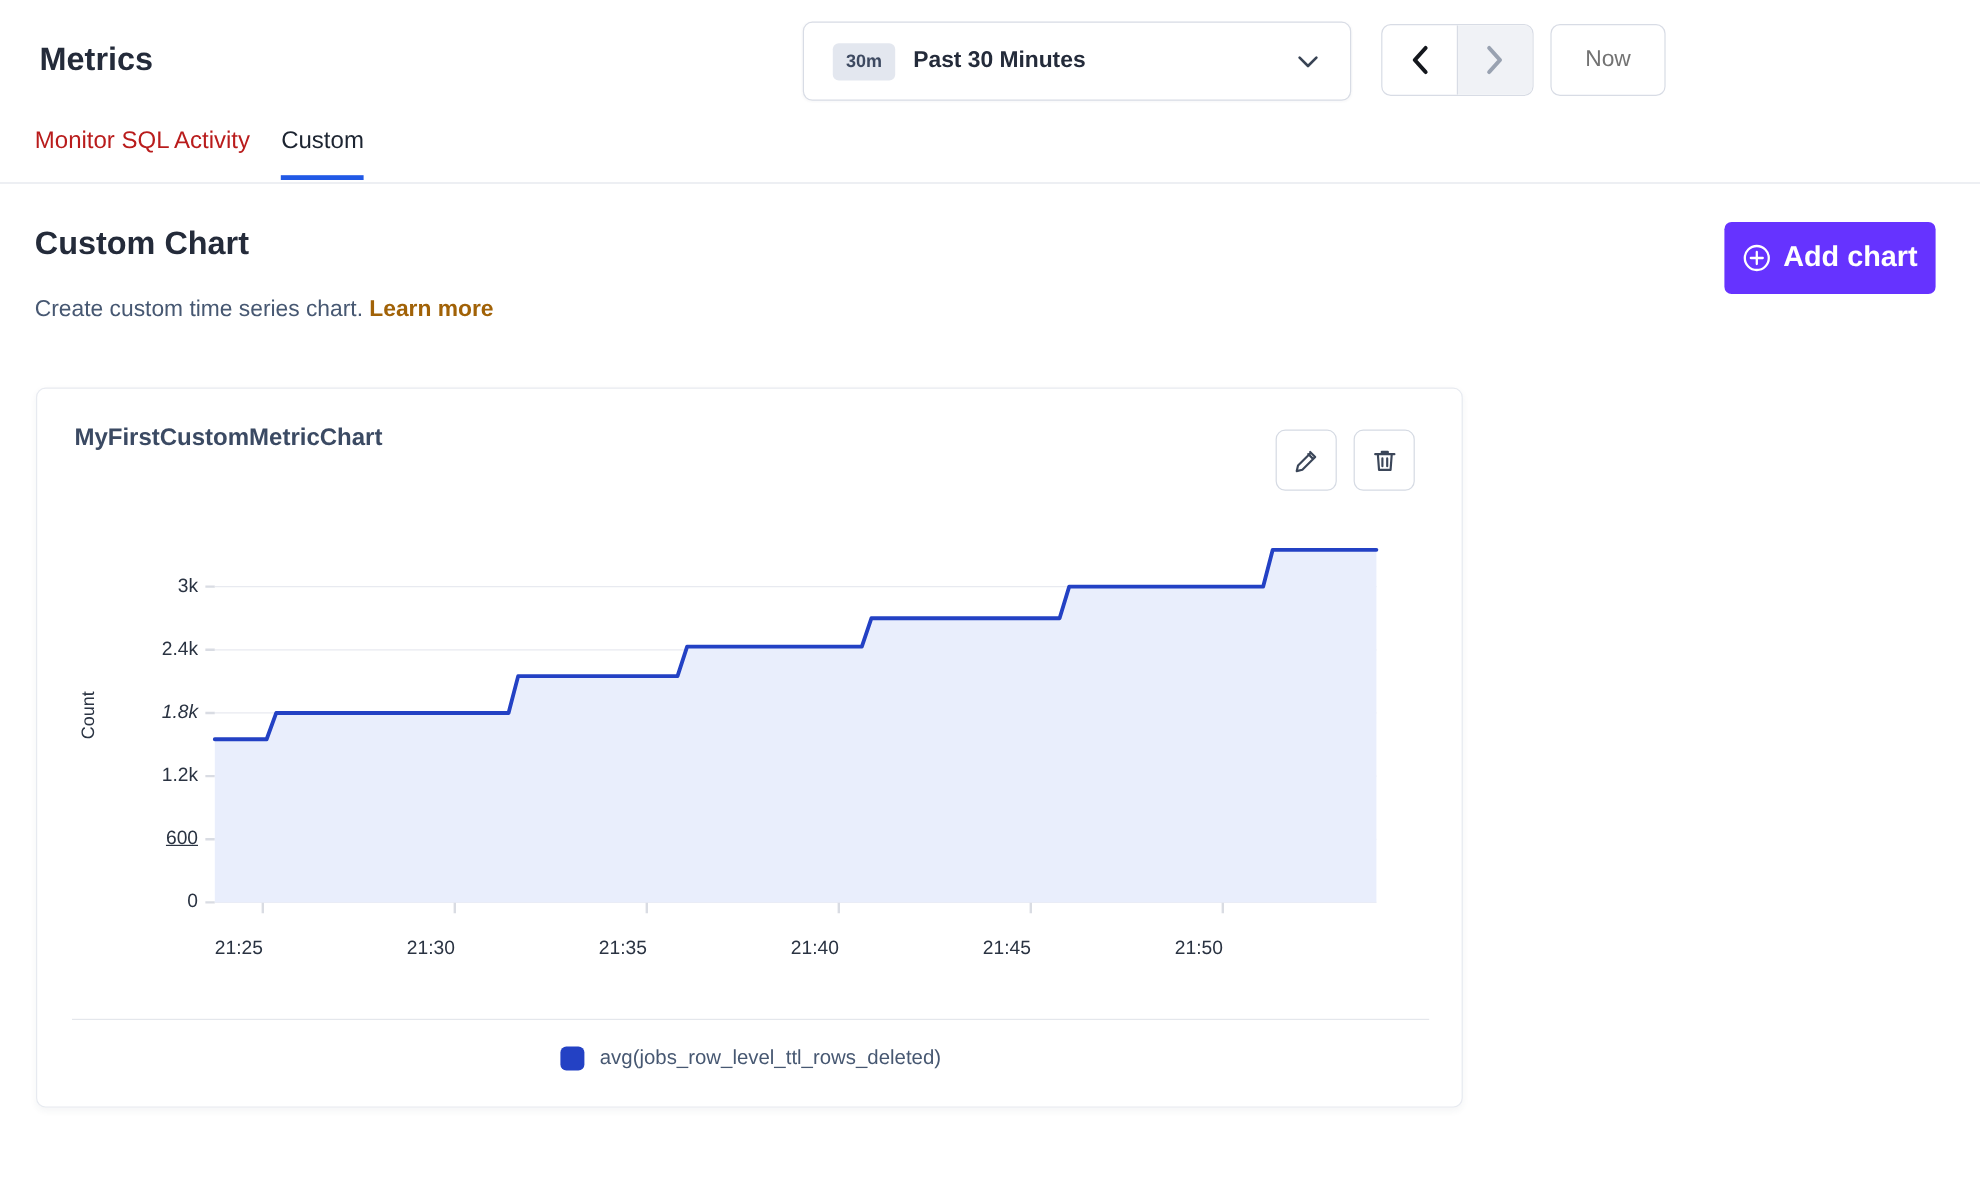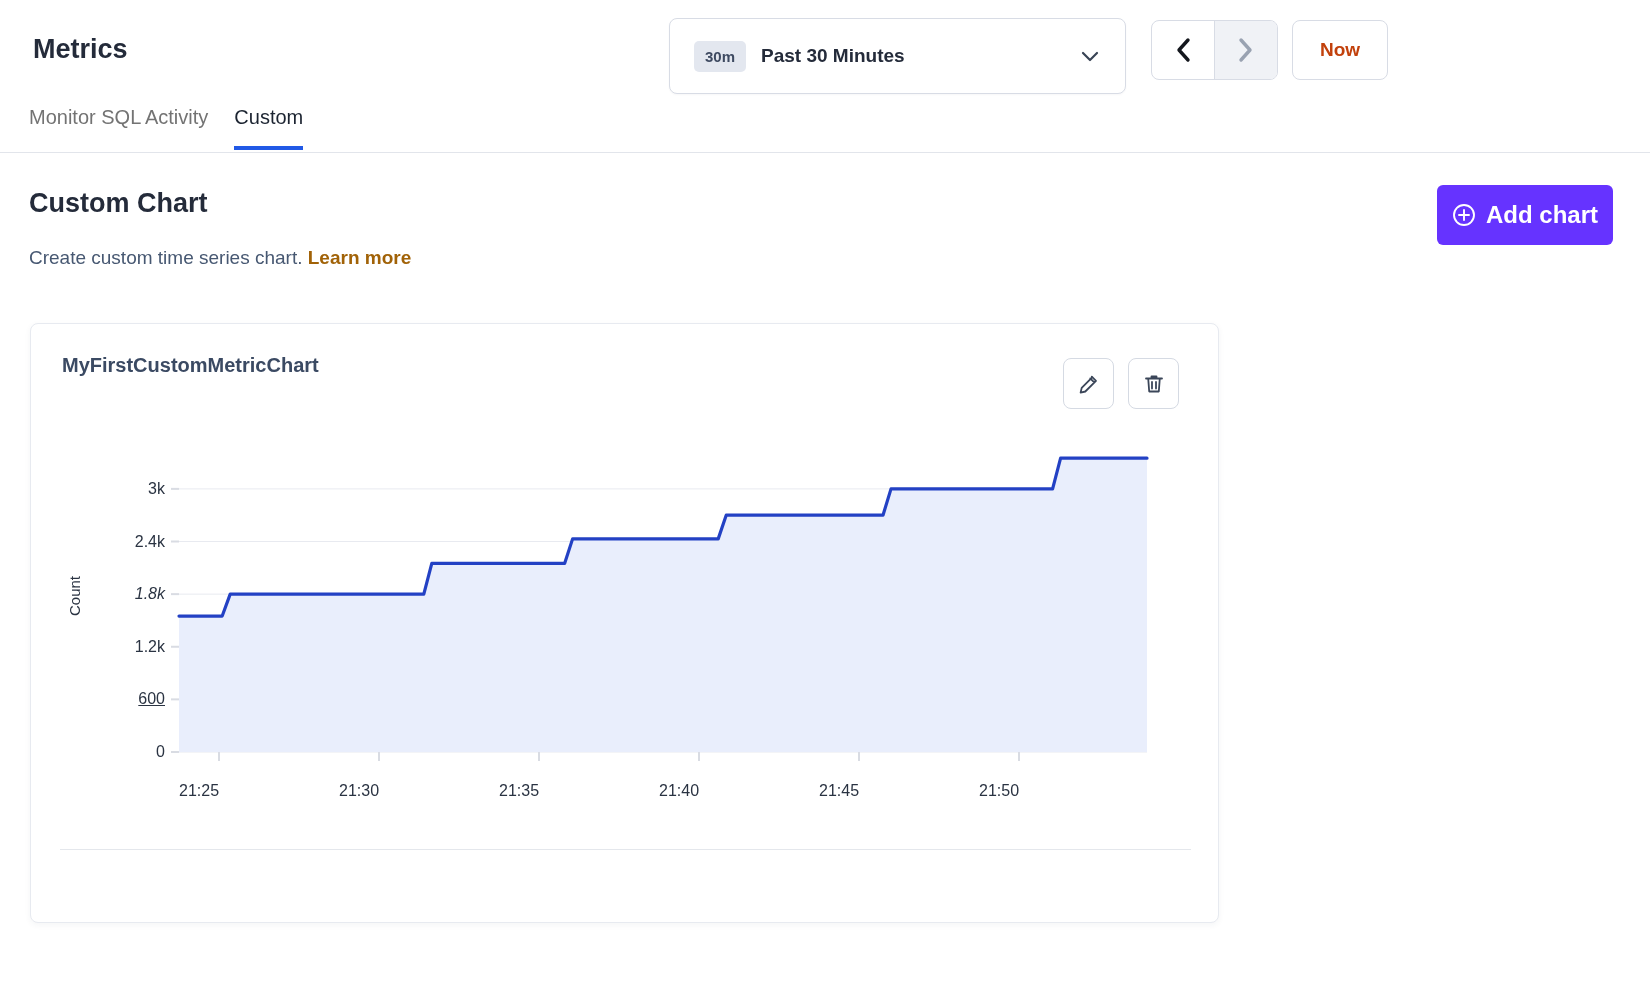--- a/index.html
+++ b/index.html
@@ -4,38 +4,38 @@
 <style>
   * { margin:0; padding:0; box-sizing:border-box; }
   html,body { width:1650px; height:982px; background:#ffffff;
     font-family:"Liberation Sans", sans-serif; color:#242b3a; overflow:hidden; }
   .abs { position:absolute; }
 
   
   .page-title { left:33px; top:34px; font-size:27px; font-weight:700; color:#242b3a; }
 
   
-  .time-dropdown { left:669px; top:18px; width:457px; height:76px; background:#fff;
+  .time-dropdown { left:669px; top:18px; width:457px; height:66px; background:#fff;
     border:1px solid #d8dce5; border-radius:8px; display:flex; align-items:center;
     padding:0 26px 0 24px; cursor:pointer; box-shadow:0 1px 2px rgba(40,50,70,.04); }
   .range-badge { background:#e3e7ef; color:#3e4a61; font-size:15px; font-weight:700;
     border-radius:5px; padding:7px 11px; margin-right:15px; }
   .range-label { font-size:19px; font-weight:600; color:#242b3a; flex:1; }
   .arrow-group { left:1151px; top:20px; width:127px; height:60px; border:1px solid #d8dce5;
     border-radius:8px; display:flex; overflow:hidden; background:#fff; }
   .arrow-half { flex:1; display:flex; align-items:center; justify-content:center; cursor:pointer; }
   .arrow-half.prev { border-right:1px solid #d8dce5; }
   .arrow-half.next { background:#f0f2f6; cursor:default; }
   .now-button { left:1292px; top:20px; width:96px; height:60px; background:#fff;
     border:1px solid #d8dce5; border-radius:8px; display:flex; align-items:center;
-    justify-content:center; font-size:19px; font-weight:700; color:#c2410c; cursor:pointer; }
+    justify-content:center; font-size:19px; font-weight:400; color:#737373; cursor:pointer; }
 
   
   .tabs { left:29px; top:106px; display:flex; gap:26px; }
-  .tab { font-size:20px; color:#737373; padding-bottom:17px; cursor:pointer; border-bottom:4px solid transparent; }
+  .tab { font-size:20px; color:#b91c1c; padding-bottom:17px; cursor:pointer; border-bottom:4px solid transparent; }
   .tab.active { color:#1c2431; border-bottom-color:#2159e6; }
   .tab-divider { left:0; top:152px; width:1650px; height:1px; background:#e2e5eb; }
 
   
   .section-title { left:29px; top:188px; font-size:27px; font-weight:700; color:#242b3a; }
   .section-sub { left:29px; top:247px; font-size:19px; color:#475872; }
   .learn-more { color:#a16207; font-weight:600; text-decoration:none; cursor:pointer; }
   .add-chart { left:1437px; top:185px; width:176px; height:60px; background:#6633ff; border:none;
     border-radius:6px; color:#fff; font-size:24px; font-weight:600; display:flex; gap:10px;
     align-items:center; justify-content:center; cursor:pointer; font-family:inherit; }
@@ -172,13 +172,17 @@
   <div id="x-labels">
       <div class="x-tick-label" style="position: absolute; left: 148px; top: 456px;">21:25</div>
       <div class="x-tick-label" style="position: absolute; left: 308px; top: 456px;">21:30</div>
       <div class="x-tick-label" style="position: absolute; left: 468px; top: 456px;">21:35</div>
       <div class="x-tick-label" style="position: absolute; left: 628px; top: 456px;">21:40</div>
       <div class="x-tick-label" style="position: absolute; left: 788px; top: 456px;">21:45</div>
       <div class="x-tick-label" style="position: absolute; left: 948px; top: 456px;">21:50</div>
     </div>
 
   <div class="abs legend-divider"></div>
+  <div class="abs legend-row">
+    <span class="legend-swatch" style="background: rgb(35, 65, 196);"></span>
+    <span class="legend-label">avg(jobs_row_level_ttl_rows_deleted)</span>
+  </div>
 </div>
 
 </body></html>

